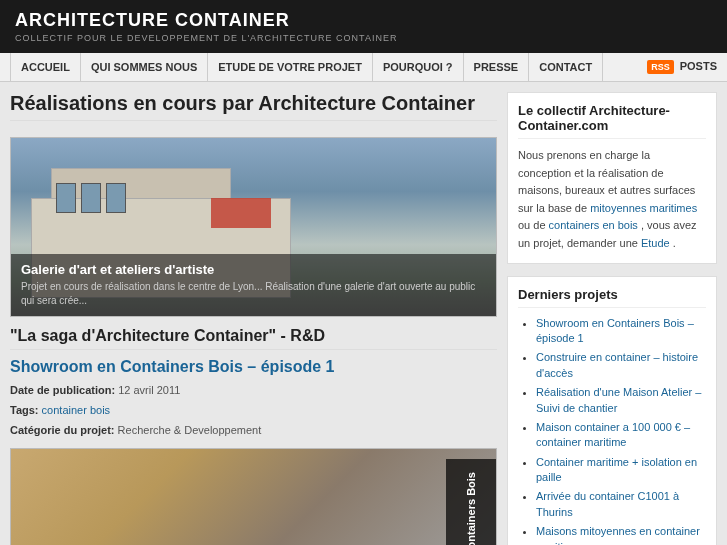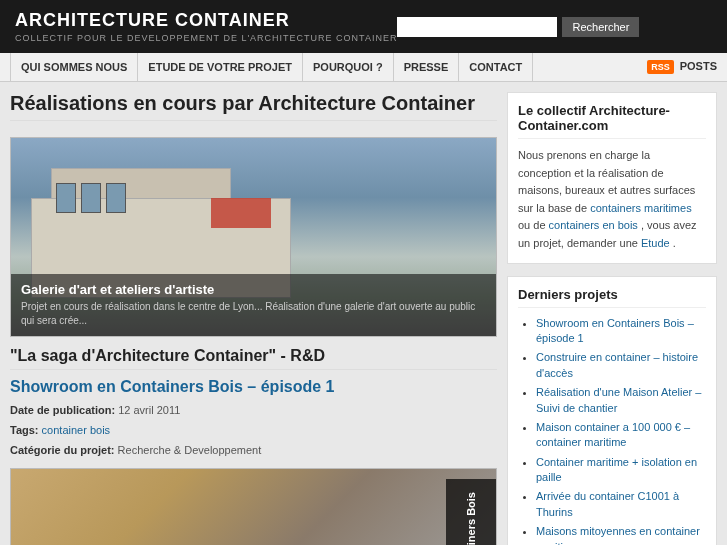--- a/index.html
+++ b/index.html
@@ -24,21 +24,21 @@
 
     
     #main { display: flex; gap: 0; padding: 10px; max-width: 727px; }
     #content { flex: 1; margin-right: 10px; }
     #sidebar { width: 210px; flex-shrink: 0; }
 
     
     .page-title { font-size: 20px; font-weight: bold; color: #222; margin-bottom: 16px; border-bottom: 1px solid #ddd; padding-bottom: 5px; }
 
     
-    .hero-image { width: 100%; height: 200px; background: linear-gradient(to bottom, #8ba8c4 0%, #6e8fa8 30%, #b8c4c0 60%, #9aaa9a 80%, #888 100%); position: relative; margin-bottom: 10px; overflow: hidden; border: 1px solid #bbb; }
+    .hero-image { width: 100%; height: 180px; background: linear-gradient(to bottom, #8ba8c4 0%, #6e8fa8 30%, #b8c4c0 60%, #9aaa9a 80%, #888 100%); position: relative; margin-bottom: 10px; overflow: hidden; border: 1px solid #bbb; }
     .hero-overlay { position: absolute; bottom: 0; left: 0; right: 0; background: rgba(0,0,0,0.55); padding: 8px 10px; }
     .hero-caption { color: #fff; font-size: 13px; font-weight: bold; margin-bottom: 3px; }
     .hero-desc { color: #ccc; font-size: 10px; line-height: 1.4; }
     
     .building { position: absolute; top: 20px; left: 20px; width: 300px; height: 140px; }
     .building-body { position: absolute; bottom: 0; left: 0; width: 260px; height: 100px; background: #d4cfc0; border: 1px solid #aaa; }
     .building-top { position: absolute; bottom: 80px; left: 20px; width: 180px; height: 50px; background: #c8c0b0; border: 1px solid #aaa; }
     .building-windows { display: flex; gap: 5px; position: absolute; bottom: 85px; left: 25px; }
     .window { width: 20px; height: 30px; background: #7a9ab0; border: 1px solid #555; }
     .container-red { position: absolute; top: 40px; left: 180px; width: 60px; height: 30px; background: #c0392b; opacity: 0.8; }
@@ -66,28 +66,25 @@
     .sidebar-list li a { color: #1a6496; text-decoration: none; }
   </style>
 </head>
 <body>
 
 <div id="header">
   <div>
     <div class="site-title">ARCHITECTURE CONTAINER</div>
     <div class="site-subtitle">COLLECTIF POUR LE DEVELOPPEMENT DE L'ARCHITECTURE CONTAINER</div>
   </div>
-  <div class="search-area">
-    <input class="search-input" type="text" placeholder="" style="">
-    <button class="search-btn">Rechercher</button>
-  </div>
 </div>
 
 <div id="nav">
   <div class="nav-links">
+    <a href="#">ACCUEIL</a>
     <a href="#">QUI SOMMES NOUS</a>
     <a href="#">ETUDE DE VOTRE PROJET</a>
     <a href="#">POURQUOI ?</a>
     <a href="#">PRESSE</a>
     <a href="#">CONTACT</a>
   </div>
   <div class="nav-right">
     <span class="rss-icon">RSS</span>
     <span class="posts-label">POSTS</span>
   </div>
@@ -132,21 +129,21 @@
       </div>
     </div>
   </div>
 
   <div id="sidebar">
 
     <div class="sidebar-box">
       <div class="sidebar-box-title">Le collectif Architecture-Container.com</div>
       <p class="sidebar-text">
         <span>Nous prenons en charge la conception et la réalisation de maisons, bureaux et autres surfaces sur la base de</span>
-        <a href="#">containers maritimes</a>
+        <a href="#">mitoyennes maritimes</a>
         <span>ou de</span>
         <a href="#">containers en bois</a>
         <span>, vous avez un projet, demander une</span>
         <a href="#">Etude</a>
         <span>.</span>
       </p>
     </div>
 
     <div class="sidebar-box">
       <div class="sidebar-box-title">Derniers projets</div>

